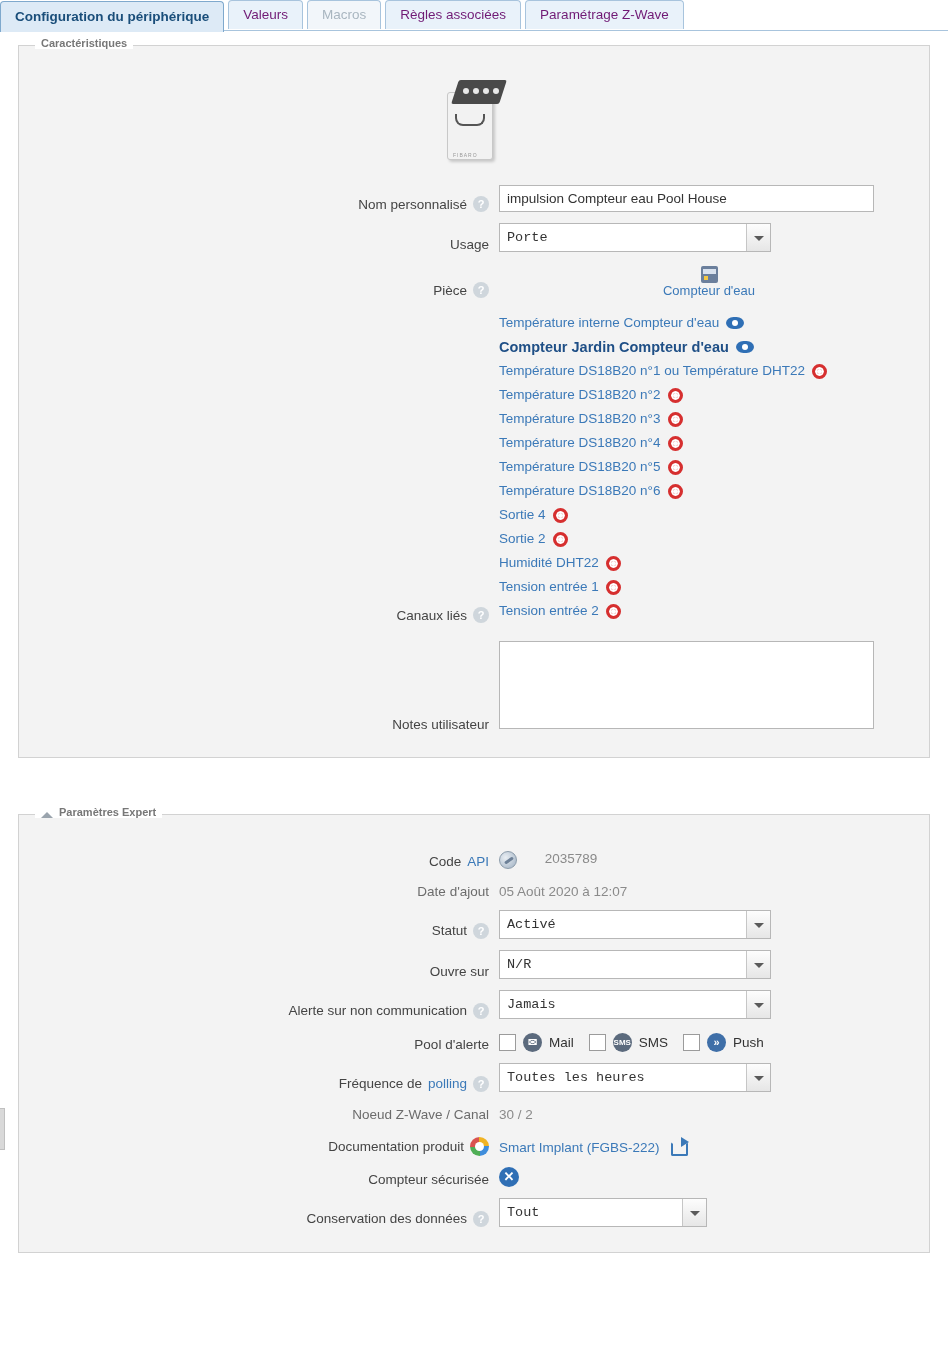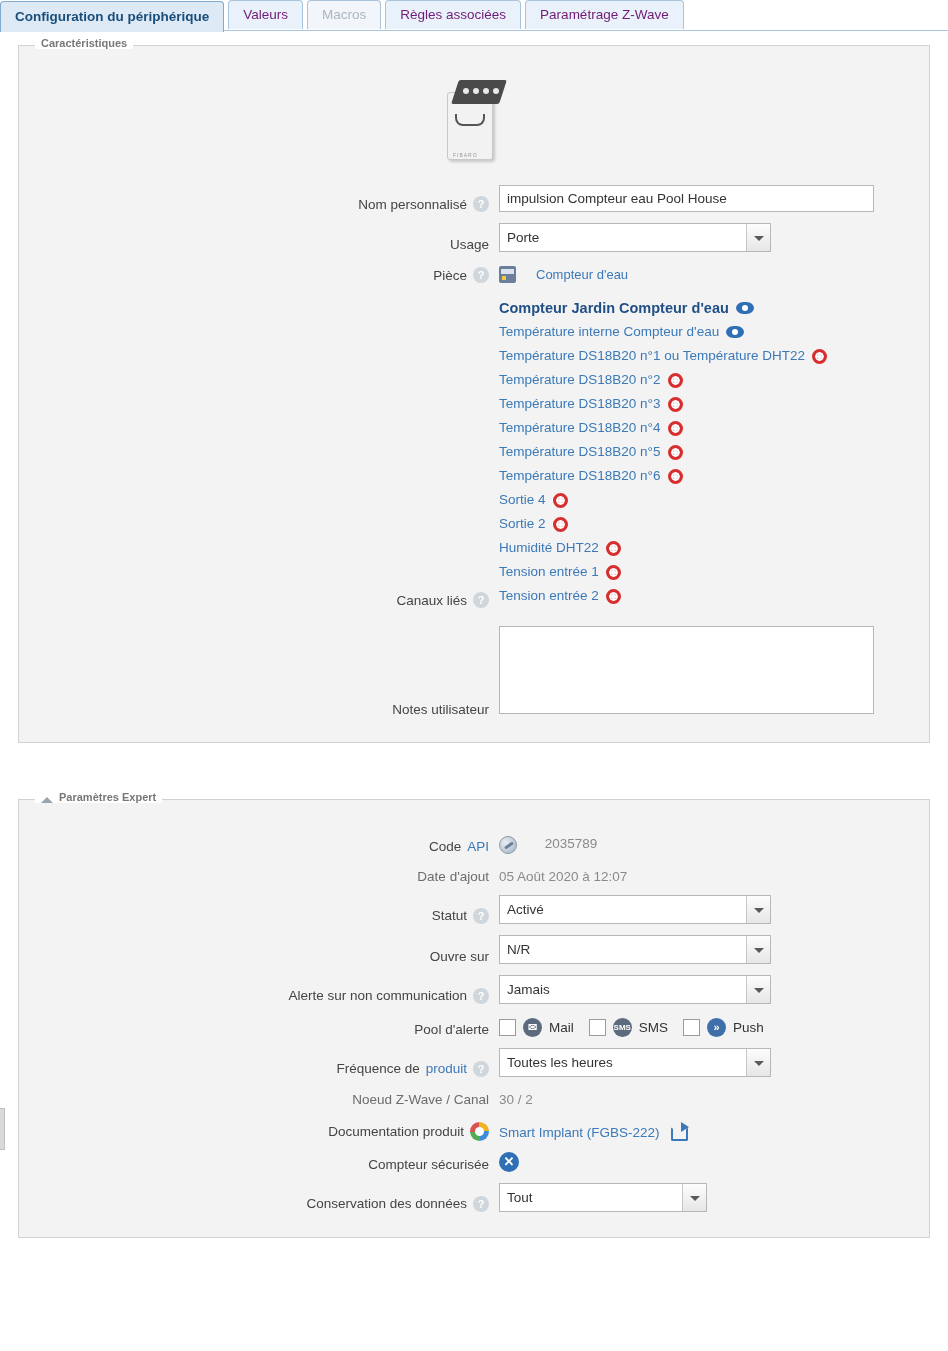--- a/index.html
+++ b/index.html
@@ -173,20 +173,21 @@
     height: 29px;
     border: 1px solid #b7b7b7;
     background: #fff;
     font-size: 13.5px;
     line-height: 27px;
     padding: 0 30px 0 7px;
     color: #333;
     cursor: pointer;
     white-space: nowrap;
     overflow: hidden;
+    font-family: Liberation Mono, monospace;
   }
   .select .arrowbox {
     position: absolute; right: 0; top: 0;
     width: 24px; height: 100%;
     background: linear-gradient(#fdfdfd, #e6e6e6);
     border-left: 1px solid #c6c6c6;
   }
   .select .arrowbox:after {
     content: "";
     position: absolute; left: 7px; top: 12px;
@@ -205,21 +206,21 @@
     font-size: 13.5px;
     resize: none;
     padding: 4px 6px;
   }
 
   
   .link { color: #3b79b8; text-decoration: none; cursor: pointer; }
   .plain { color: #8a8a8a; font-size: 13.5px; padding-top: 4px; display:inline-block;}
 
   .room {
-    display: flex; align-items: center; gap: 20px; padding-top: 3px;
+    display: flex; align-items: center; gap: 0; padding-top: 3px; flex-direction: column;
   }
   .room-icon {
     width: 17px; height: 17px;
     background: #6b7f9c;
     border-radius: 2px;
     position: relative;
     display: inline-block;
   }
   .room-icon:after {
     content: "";
@@ -408,26 +409,26 @@
         </div>
       </div>
     </div>
 
     <div class="row">
       <div class="lbl">
         <span>Canaux liés</span>
         <span class="help">?</span>
       </div>
       <div class="fld channels">
+        <div class="ch">
+          <a class="link">Température interne Compteur d'eau</a>
+          <span class="eye"></span>
+        </div>
         <div class="ch strong">
           <a class="link" style="color:#1f4f86;font-weight:bold">Compteur Jardin Compteur d'eau</a>
-          <span class="eye"></span>
-        </div>
-        <div class="ch">
-          <a class="link">Température interne Compteur d'eau</a>
           <span class="eye"></span>
         </div>
         <div class="ch">
           <a class="link">Température DS18B20 n°1 ou Température DHT22</a>
           <span class="lifebuoy"></span>
         </div>
         <div class="ch">
           <a class="link">Température DS18B20 n°2</a>
           <span class="lifebuoy"></span>
         </div>
@@ -559,21 +560,21 @@
         <span>SMS</span>
         <span class="cbx" style="margin-left:8px"></span>
         <span class="badge-ico push">»</span>
         <span>Push</span>
       </div>
     </div>
 
     <div class="row">
       <div class="lbl">
         <span>Fréquence de</span>
-        <a class="link">produit</a>
+        <a class="link">polling</a>
         <span class="help">?</span>
       </div>
       <div class="fld">
         <div class="select">
           <span>Toutes les heures</span>
           <span class="arrowbox"></span>
         </div>
       </div>
     </div>
 

